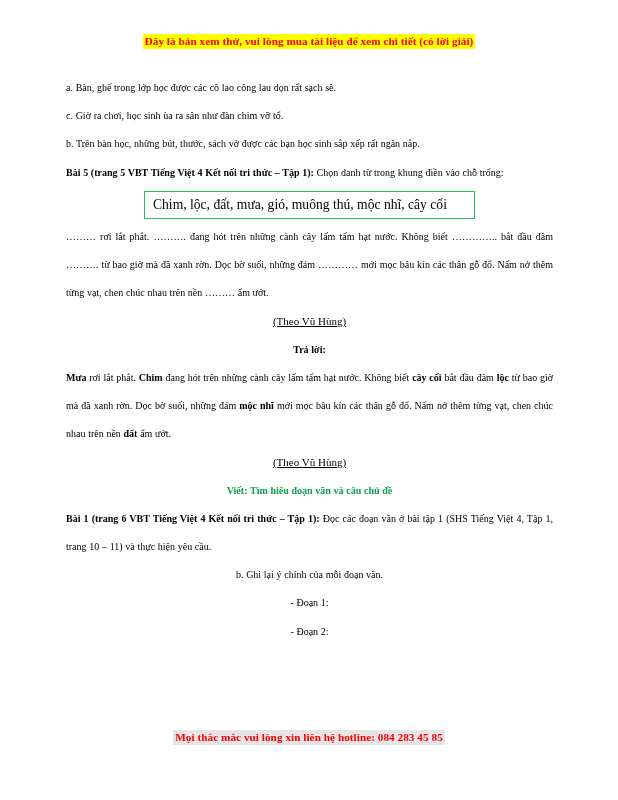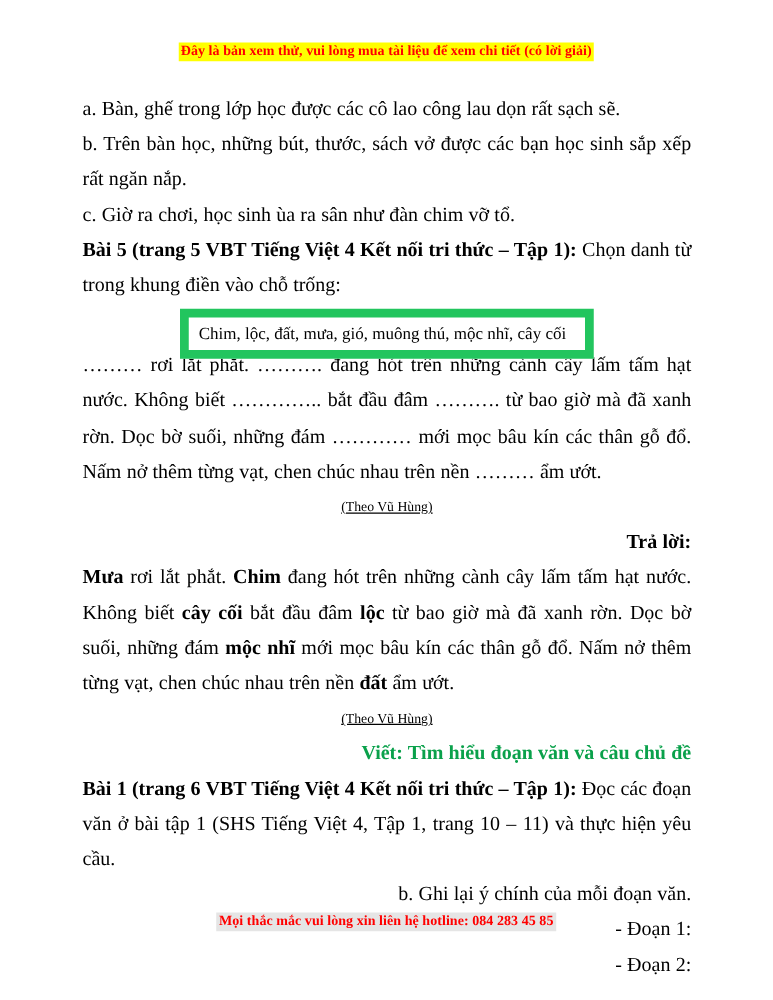--- a/index.html
+++ b/index.html
@@ -49,27 +49,27 @@
   
   .content {
     position: absolute;
     left: 66px;
     top: 74px;
     width: 487px;
   }
 
   p.line {
     margin: 0 0 0 0;
-    font-size: 16px;
+    font-size: 10px;
     line-height: 28.2px;
     text-align: justify;
     text-justify: inter-word;
     word-spacing: 0.2px;
   }
-  p.line.nojust { text-align: right; }
+  p.line.nojust { text-align: center; }
   p.right {
     margin: 0;
     font-size: 11px;
     line-height: 28.2px;
     text-align: center;
     text-decoration: underline;
   }
   .b { font-weight: bold; }
   .green {
     color: #0AA14B;
@@ -80,42 +80,42 @@
   .wordbank-wrap {
     height: 36px;
     position: relative;
   }
   .wordbank {
     position: absolute;
     left: 78px;
     top: 4px;
     width: 331px;
     box-sizing: border-box;
-    border: 7px solid #22c55e;
+    border: 1px solid #22c55e;
     padding: 3px 8px 4px 8px;
     font-size: 13.6px;
     line-height: 19px;
     background: #ffffff;
     white-space: nowrap;
   }
 </style>
 </head>
 <body>
 
 <div class="page">
 
   <div class="banner" id="banner-top">
     <span class="hl" style="background: rgb(255, 255, 0); color: rgb(255, 0, 0);">Đây là bản xem thử, vui lòng mua tài liệu để xem chi tiết (có lời giải)</span>
   </div>
 
   <div class="content">
 
     <p class="line">a. Bàn, ghế trong lớp học được các cô lao công lau dọn rất sạch sẽ.</p>
+    <p class="line">c. Giờ ra chơi, học sinh ùa ra sân như đàn chim vỡ tổ.</p>
     <p class="line">b. Trên bàn học, những bút, thước, sách vở được các bạn học sinh sắp xếp rất ngăn nắp.</p>
-    <p class="line">c. Giờ ra chơi, học sinh ùa ra sân như đàn chim vỡ tổ.</p>
 
     <p class="line"><span class="b">Bài 5 (trang 5 VBT Tiếng Việt 4 Kết nối tri thức – Tập 1):</span><span> Chọn danh từ trong khung điền vào chỗ trống:</span></p>
 
     <div class="wordbank-wrap">
       <div class="wordbank">Chim, lộc, đất, mưa, gió, muông thú, mộc nhĩ, cây cối</div>
     </div>
 
     <p class="line">……… rơi lắt phắt. ………. đang hót trên những cành cây lấm tấm hạt nước. Không biết ………….. bắt đầu đâm ………. từ bao giờ mà đã xanh rờn. Dọc bờ suối, những đám ………… mới mọc bâu kín các thân gỗ đổ. Nấm nở thêm từng vạt, chen chúc nhau trên nền ……… ẩm ướt.</p>
 
     <p class="right">(Theo Vũ Hùng)</p>

